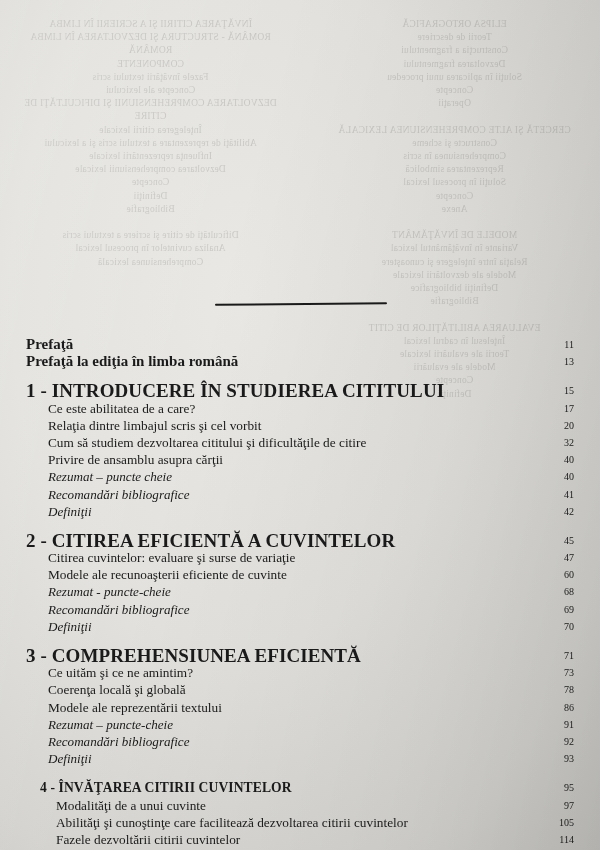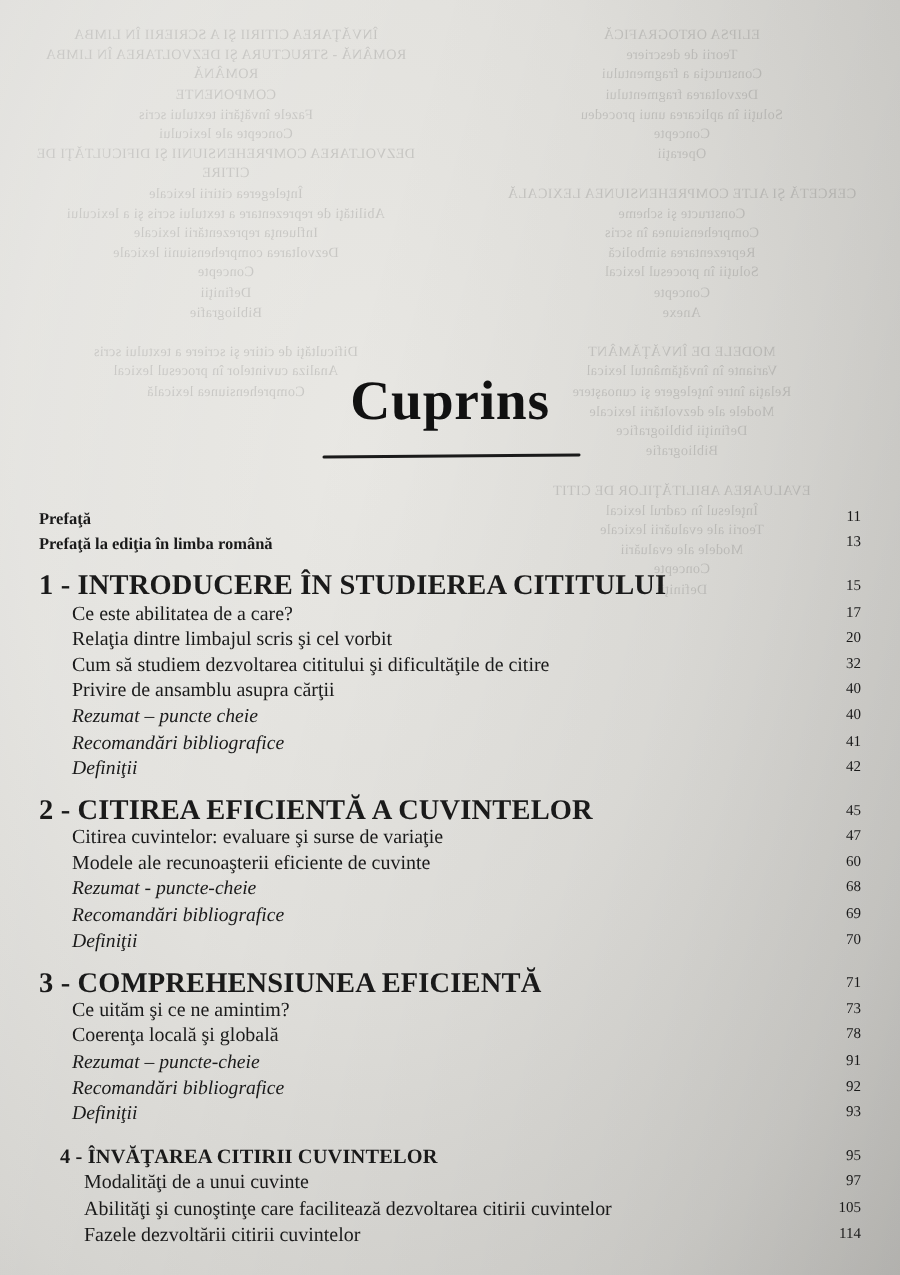--- a/index.html
+++ b/index.html
@@ -104,21 +104,21 @@
   }
   .entry .pg {
     position: absolute;
     right: 0;
     top: 0;
     font-size: 10px;
     text-align: right;
     min-width: 26px;
   }
 
-  .lvl-front .lbl { font-weight: bold; font-size: 11px; padding-left: 0px; }
+  .lvl-front .lbl { font-weight: bold; font-size: 15px; padding-left: 0px; }
   .lvl-chap  .lbl { font-weight: bold; font-size: 19px; padding-left: 0px; letter-spacing: 0.1px; }
   .lvl-chap4 .lbl { font-weight: bold; font-size: 13.6px; padding-left: 14px; letter-spacing: 0.1px; }
   .lvl-sec   .lbl { padding-left: 22px; font-size: 13.3px; }
   .lvl-sec4  .lbl { padding-left: 30px; font-size: 13.3px; }
   .lvl-ital  .lbl { padding-left: 22px; font-size: 13.1px; font-style: italic; }
   .gap-md { height: 12px; }
 </style>
 </head>
 <body>
 
@@ -167,21 +167,20 @@
 Concepte
 Definiţii
 Bibliografie
 
 Dificultăţi de citire şi scriere a textului scris
 Analiza cuvintelor în procesul lexical
 Comprehensiunea lexicală</div>
   </div>
 
   <div class="content">
-    <div class="title">Cuprins</div>
     <div class="rule"></div>
     <div class="toc" id="toc">
         <div class="entry lvl-front"><span class="lbl">Prefaţă</span><span class="pg">11</span></div>
         <div class="entry lvl-front"><span class="lbl">Prefaţă la ediţia în limba română</span><span class="pg">13</span></div>
         <div class="gap-md"></div>
         <div class="entry lvl-chap"><span class="lbl">1 - INTRODUCERE ÎN STUDIEREA CITITULUI</span><span class="pg">15</span></div>
         <div class="entry lvl-sec"><span class="lbl">Ce este abilitatea de a care?</span><span class="pg">17</span></div>
         <div class="entry lvl-sec"><span class="lbl">Relaţia dintre limbajul scris şi cel vorbit</span><span class="pg">20</span></div>
         <div class="entry lvl-sec"><span class="lbl">Cum să studiem dezvoltarea cititului şi dificultăţile de citire</span><span class="pg">32</span></div>
         <div class="entry lvl-sec"><span class="lbl">Privire de ansamblu asupra cărţii</span><span class="pg">40</span></div>
@@ -192,20 +191,21 @@
         <div class="entry lvl-chap"><span class="lbl">2 - CITIREA EFICIENTĂ A CUVINTELOR</span><span class="pg">45</span></div>
         <div class="entry lvl-sec"><span class="lbl">Citirea cuvintelor: evaluare şi surse de variaţie</span><span class="pg">47</span></div>
         <div class="entry lvl-sec"><span class="lbl">Modele ale recunoaşterii eficiente de cuvinte</span><span class="pg">60</span></div>
         <div class="entry lvl-ital"><span class="lbl">Rezumat - puncte-cheie</span><span class="pg">68</span></div>
         <div class="entry lvl-ital"><span class="lbl">Recomandări bibliografice</span><span class="pg">69</span></div>
         <div class="entry lvl-ital"><span class="lbl">Definiţii</span><span class="pg">70</span></div>
         <div class="gap-md"></div>
         <div class="entry lvl-chap"><span class="lbl">3 - COMPREHENSIUNEA EFICIENTĂ</span><span class="pg">71</span></div>
         <div class="entry lvl-sec"><span class="lbl">Ce uităm şi ce ne amintim?</span><span class="pg">73</span></div>
         <div class="entry lvl-sec"><span class="lbl">Coerenţa locală şi globală</span><span class="pg">78</span></div>
+        <div class="entry lvl-sec"><span class="lbl">Modele ale reprezentării textului</span><span class="pg">86</span></div>
         <div class="entry lvl-ital"><span class="lbl">Rezumat – puncte-cheie</span><span class="pg">91</span></div>
         <div class="entry lvl-ital"><span class="lbl">Recomandări bibliografice</span><span class="pg">92</span></div>
         <div class="entry lvl-ital"><span class="lbl">Definiţii</span><span class="pg">93</span></div>
         <div class="gap-md"></div>
         <div class="entry lvl-chap4"><span class="lbl">4 - ÎNVĂŢAREA CITIRII CUVINTELOR</span><span class="pg">95</span></div>
         <div class="entry lvl-sec4"><span class="lbl">Modalităţi de a unui cuvinte</span><span class="pg">97</span></div>
         <div class="entry lvl-sec4"><span class="lbl">Abilităţi şi cunoştinţe care facilitează dezvoltarea citirii cuvintelor</span><span class="pg">105</span></div>
         <div class="entry lvl-sec4"><span class="lbl">Fazele dezvoltării citirii cuvintelor</span><span class="pg">114</span></div>
       </div>
   </div>

